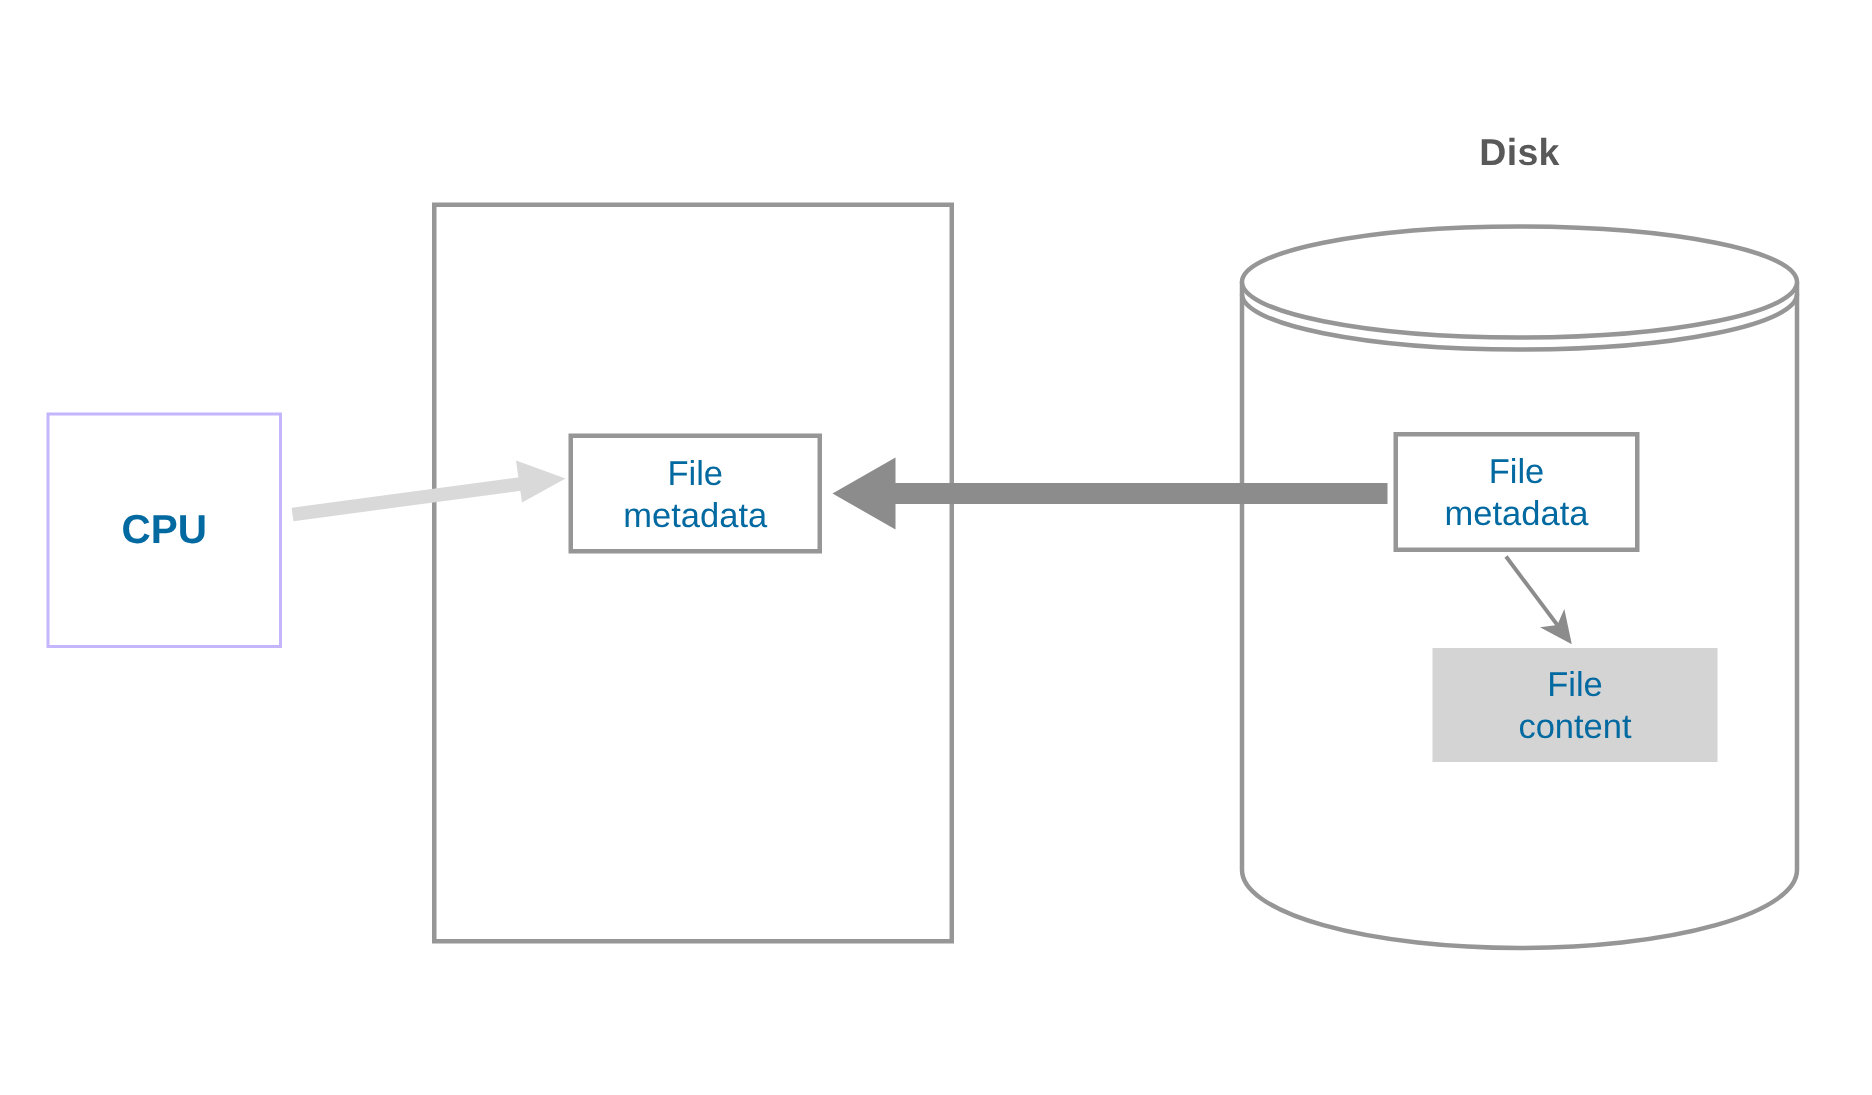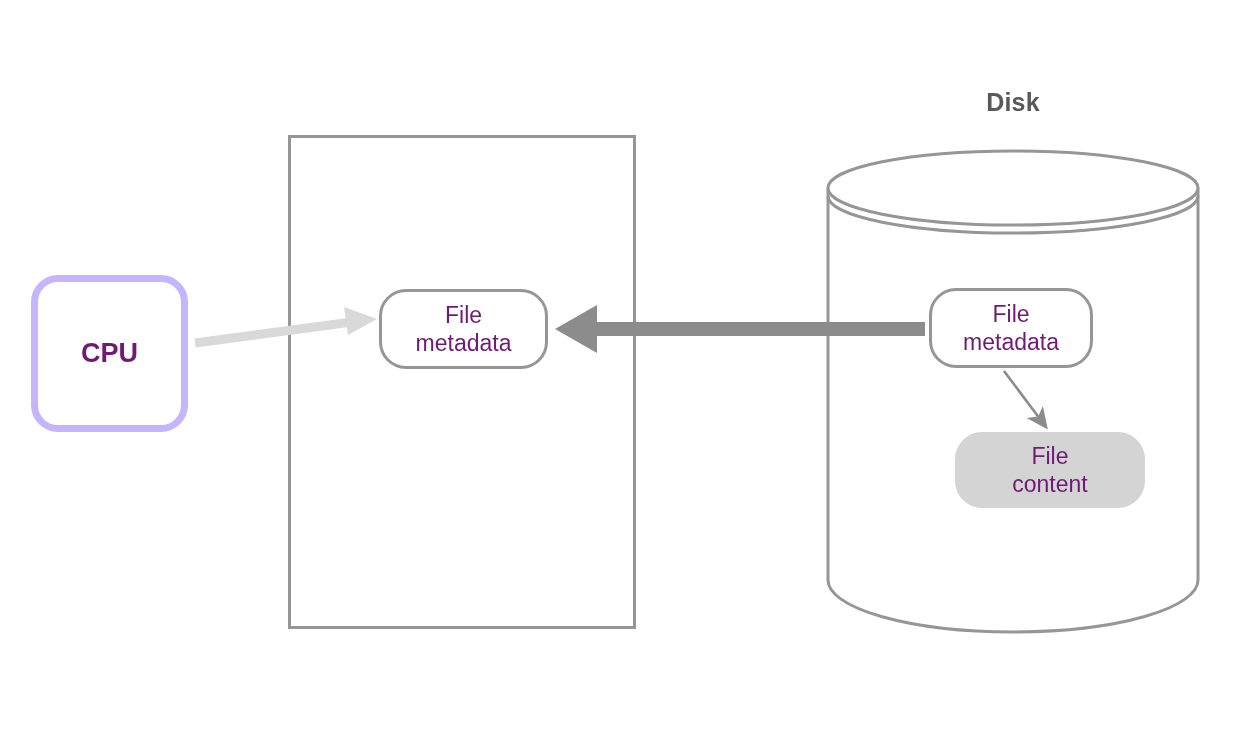--- a/index.html
+++ b/index.html
@@ -33,30 +33,29 @@
     letter-spacing: 0.2px;
     white-space: nowrap;
   }
   .node-box {
     position: absolute;
     box-sizing: border-box;
     display: flex;
     align-items: center;
     justify-content: center;
     text-align: center;
-    color: #701a75;
+    color: #0369a1;
     line-height: 1.22;
-    border-radius: 27px;
   }
   .box-cpu {
     left: 31px;
     top: 275px;
     width: 157px;
     height: 157px;
-    border: 7px solid #c4b5fd;
+    border: 2px solid #c4b5fd;
     background: #ffffff;
     font-size: 27px;
     font-weight: bold;
   }
   .box-mem-meta {
     left: 379px;
     top: 289px;
     width: 169px;
     height: 80px;
     border: 3px solid #969696;

